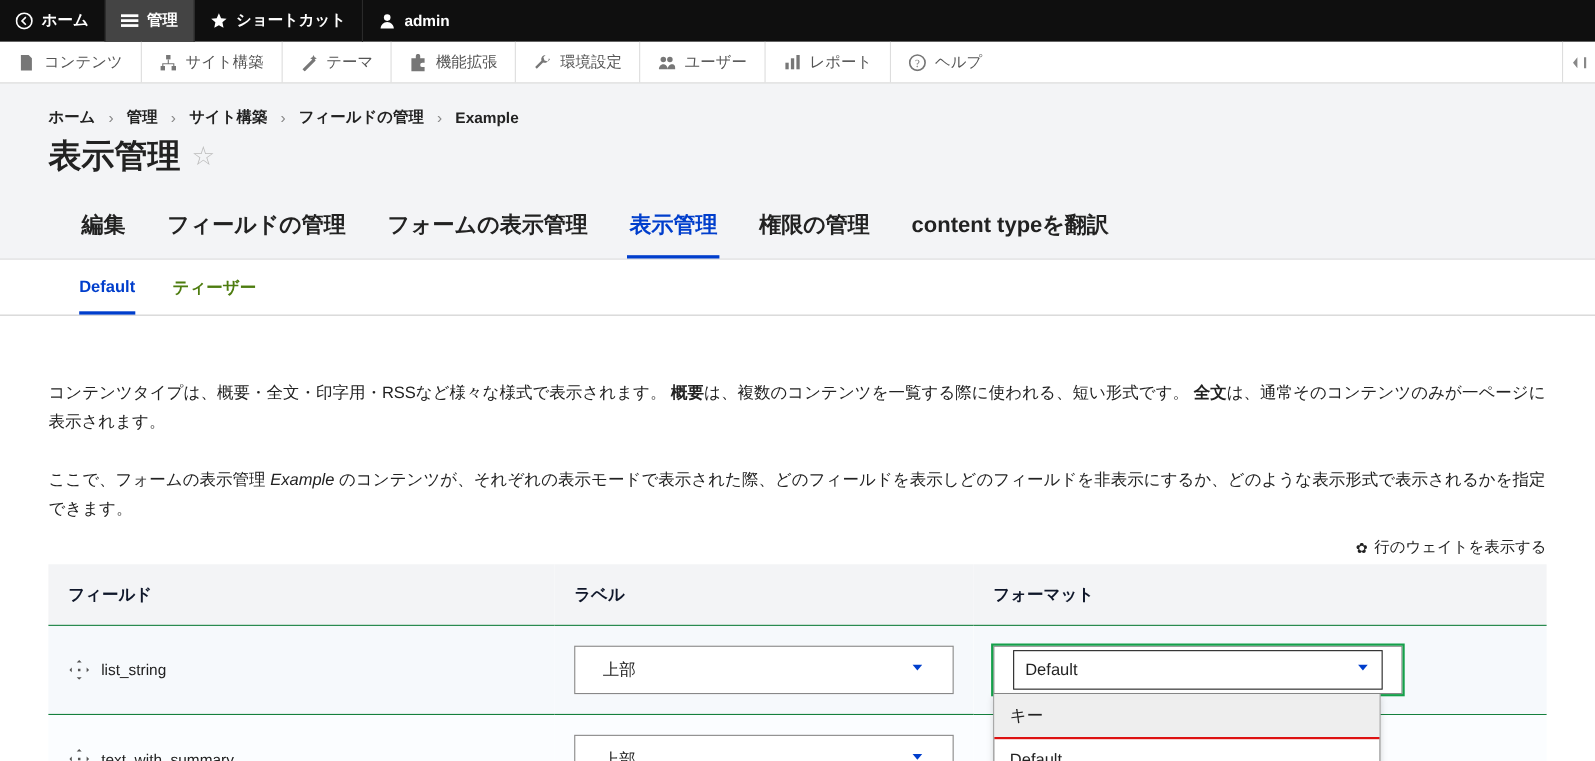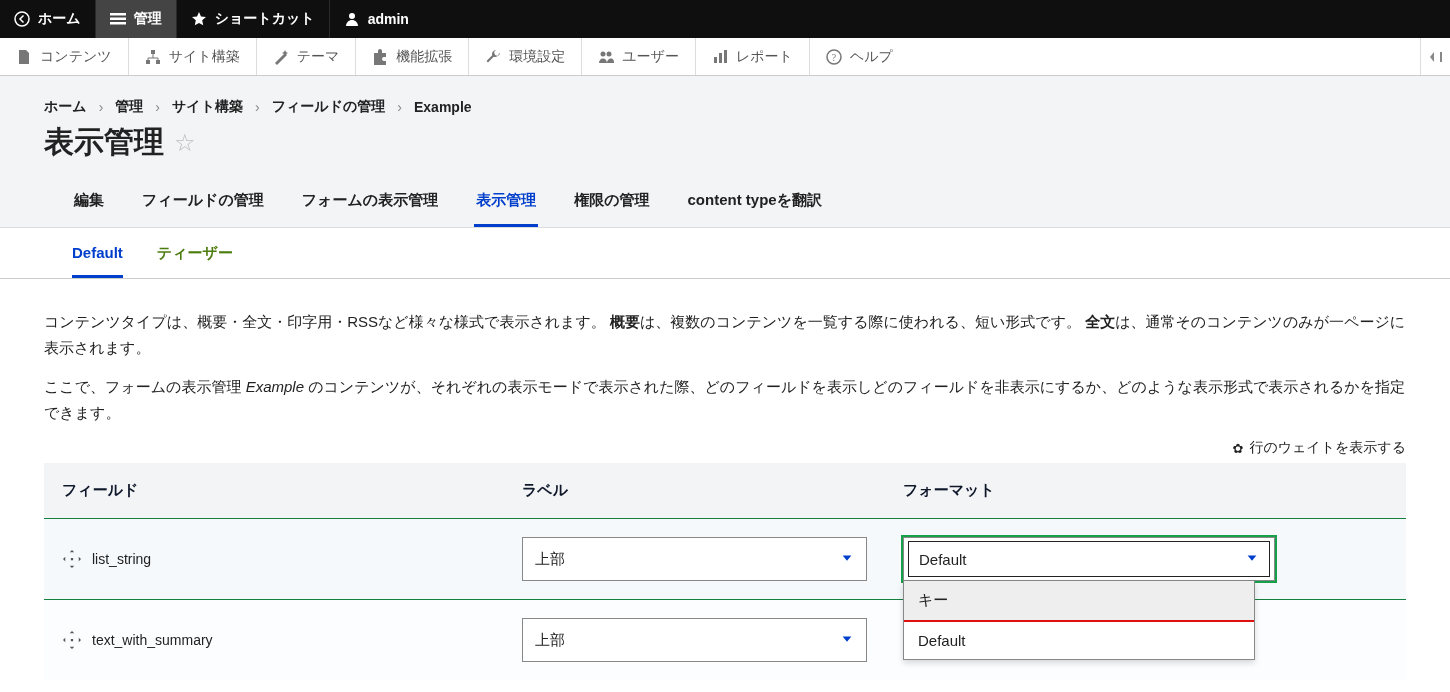--- a/index.html
+++ b/index.html
@@ -87,21 +87,21 @@
   .star-icon { color:#bbb; font-size:24px; cursor:pointer; }
 
   
   .primary-tabs {
     display: flex;
     gap: 34px;
     padding-left: 28px;
   }
   .primary-tabs .tab {
     padding: 10px 2px 14px 2px;
-    font-size: 15px;
+    font-size: 20px;
     font-weight: bold;
     color: #222;
     border-bottom: 3px solid transparent;
     cursor: pointer;
     text-align: center;
   }
   .primary-tabs .tab.active {
     color: #003ecc;
     border-bottom-color: #003ecc;
   }
@@ -128,20 +128,21 @@
 
   
   .content {
     padding: 30px 44px;
   }
   .intro p {
     font-size: 15px;
     line-height: 1.7;
     margin-bottom: 14px;
     color: #222;
+    margin-top: 28px;
   }
   .intro b { font-weight: bold; }
   .intro i { font-style: italic; }
 
   .show-weights {
     text-align: right;
     font-size: 14px;
     color: #222;
     margin-bottom: 6px;
     display:flex;
@@ -185,21 +186,21 @@
   .field-name-cell { display:flex; align-items:center; }
 
   .select-box {
     width: 345px;
     height: 44px;
     border: 1px solid #888;
     background: #fff;
     display: flex;
     align-items: center;
     justify-content: space-between;
-    padding: 0 12px;
+    padding: 0 25px;
     font-size: 15px;
     color: #222;
     cursor:pointer;
   }
   .select-box .chev { color:#444; }
   .select-box.format-focus {
     outline: 2px solid #15a04a;
     width: 372px;
   }
   .select-box.format-focus .inner{

